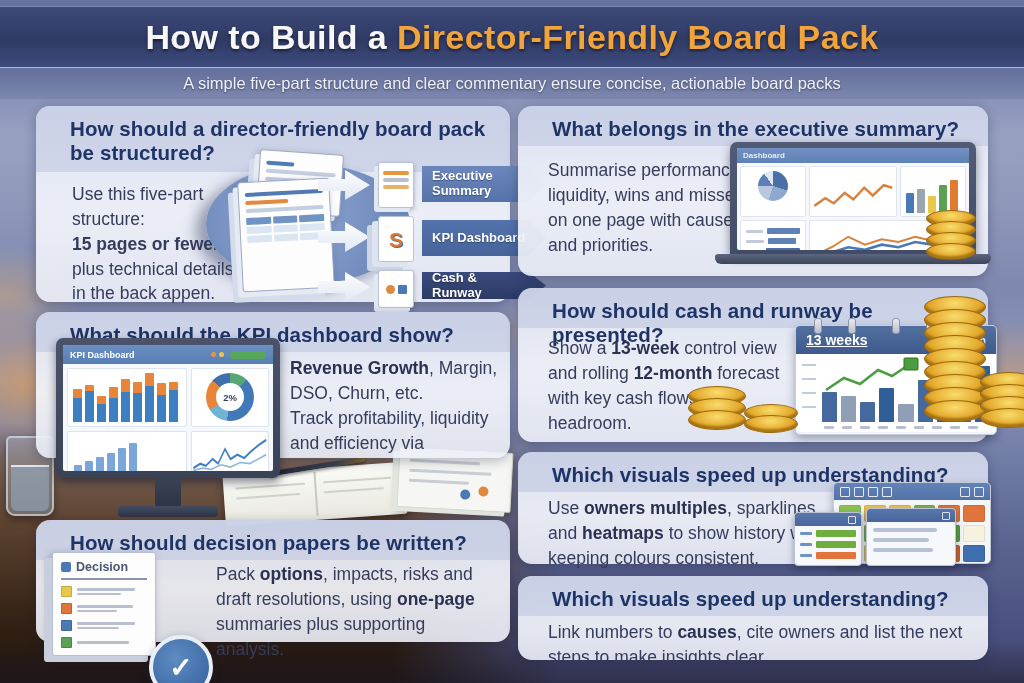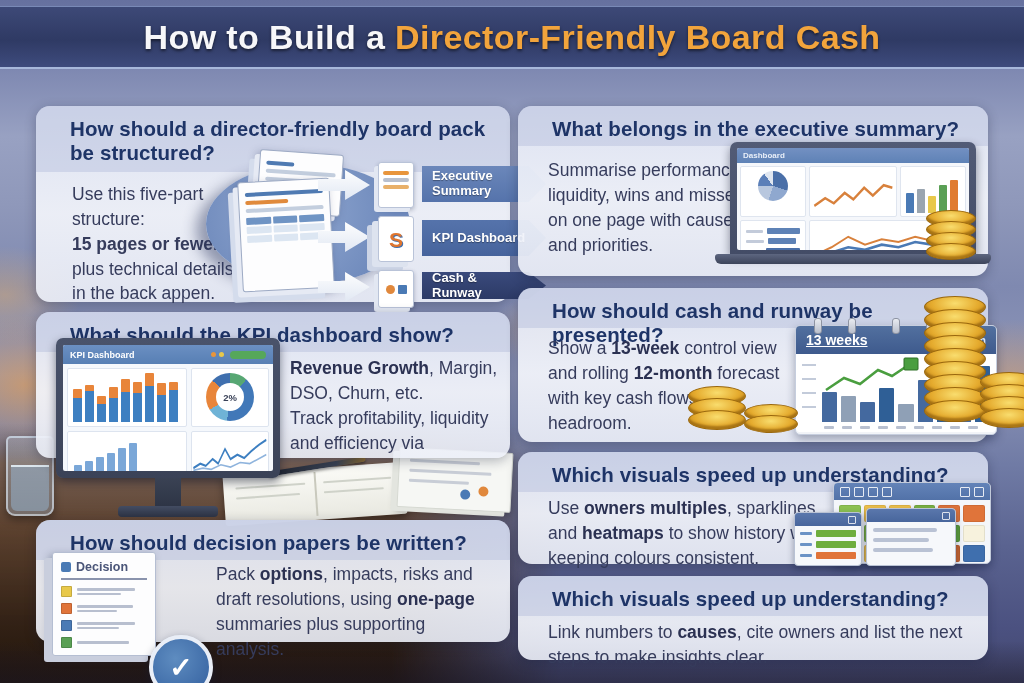--- a/index.html
+++ b/index.html
@@ -202,22 +202,25 @@
   #p-visuals2{left:518px;top:576px;width:470px;height:84px;}
 </style>
 </head>
 <body>
 
 <div class="canvas">
   <div class="desk"></div>
   <div class="bottomshade"></div>
 
   <header class="topbar">
-    <h1><span>How to Build a </span><span class="hl">Director-Friendly Board Cash</span></h1>
+    <h1><span>How to Build a </span><span class="hl">Director-Friendly Board Pack</span></h1>
   </header>
+  <div class="subbar">
+    <span>A simple five-part structure and clear commentary ensure concise, actionable board packs</span>
+  </div>
 
   <div class="glass">
       <div class="water"></div>
     </div>
   <div class="notebook">
     <div class="nb-spine"></div>
     <div class="nb-line" style="left:12px;top:14px;width:70px;"></div>
     <div class="nb-line" style="left:12px;top:24px;width:64px;"></div>
     <div class="nb-line" style="left:100px;top:14px;width:68px;"></div>
     <div class="nb-line" style="left:100px;top:24px;width:60px;"></div>

